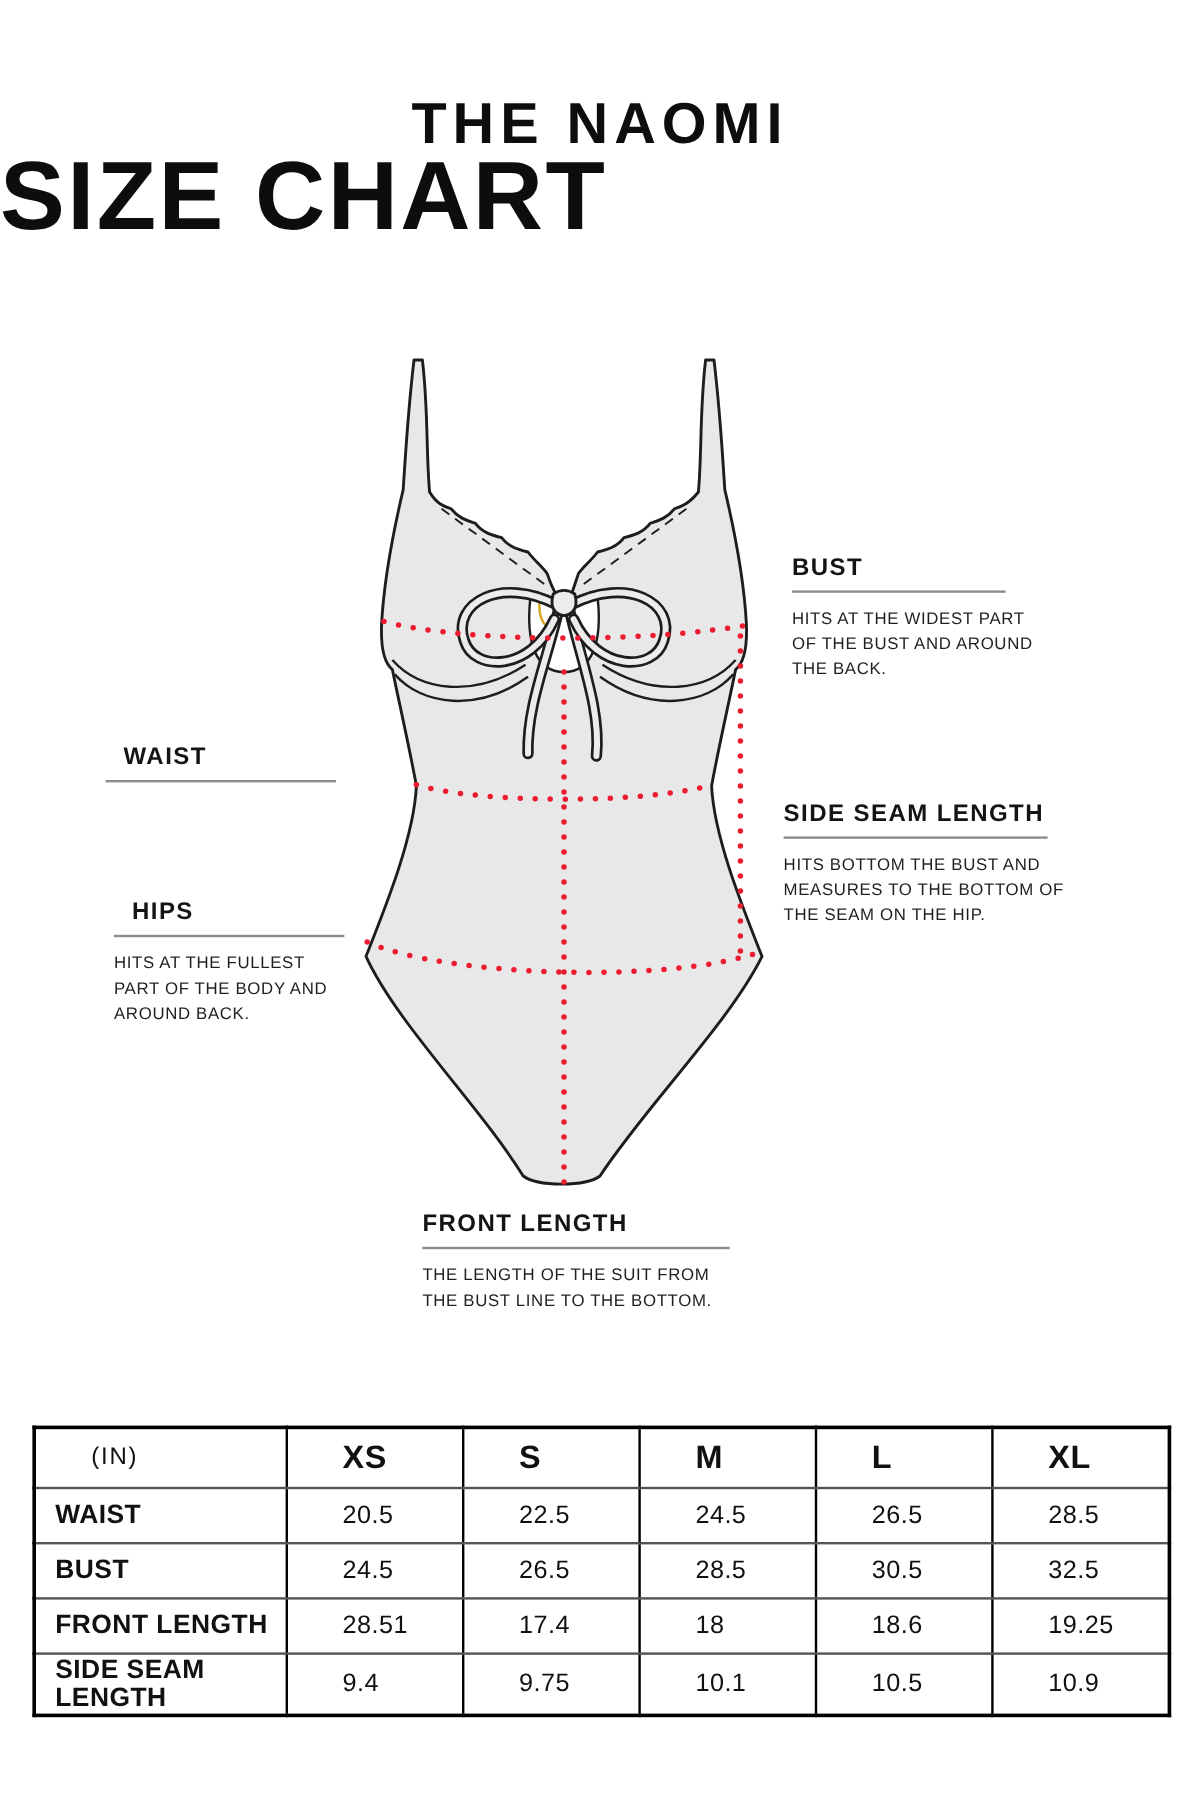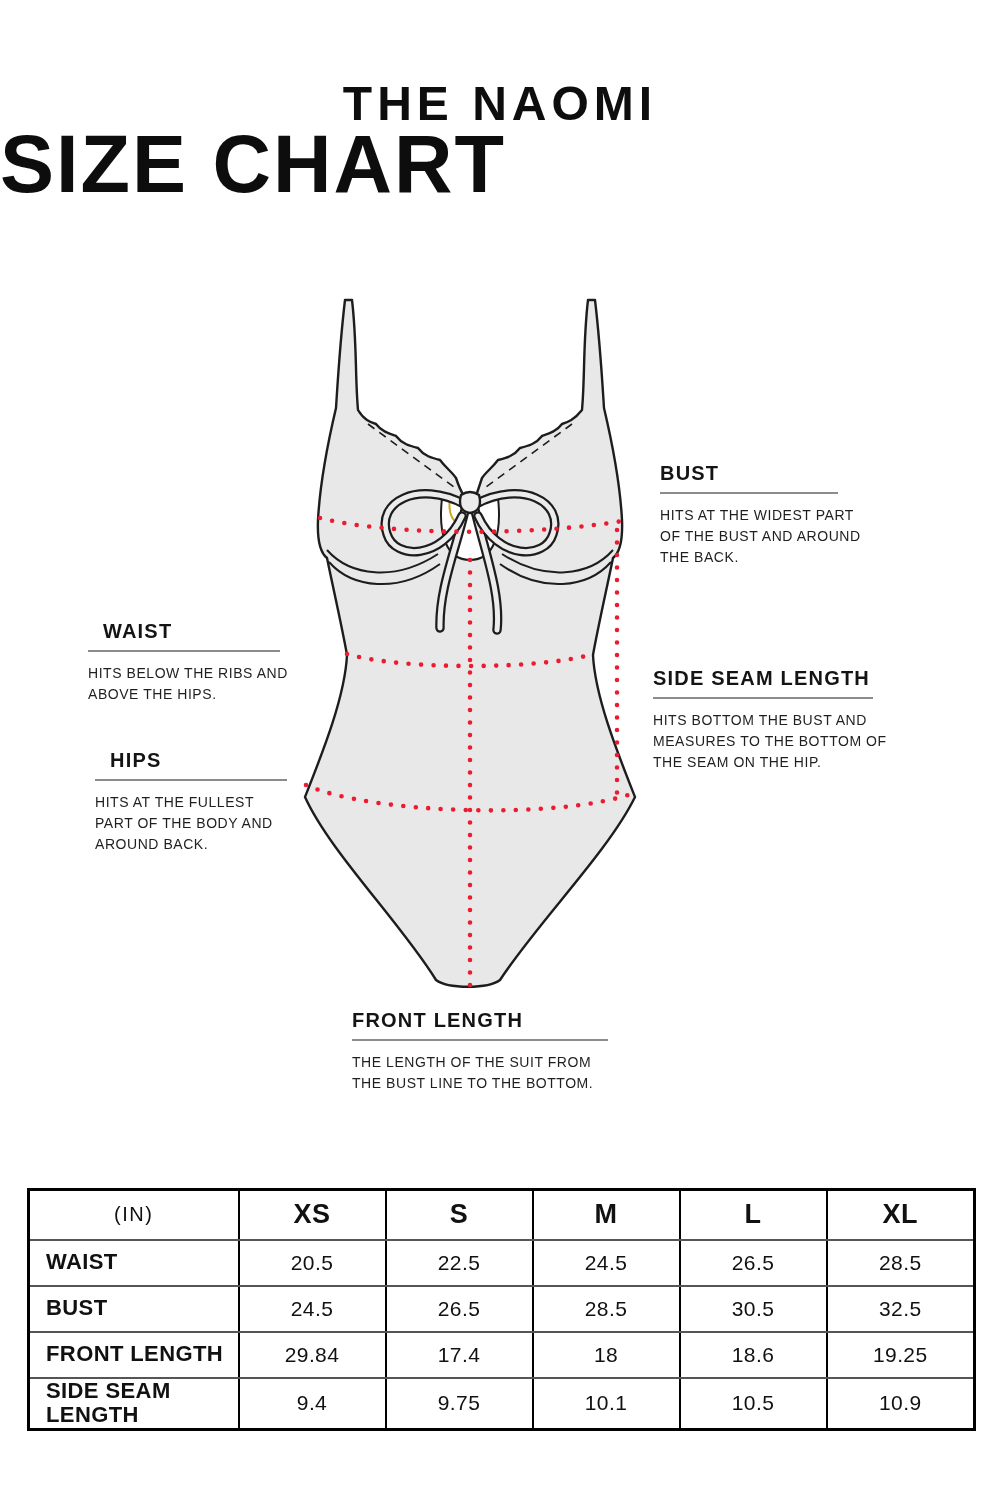--- a/index.html
+++ b/index.html
@@ -33,21 +33,21 @@
 
   
   .suit-svg { position:absolute; left:290px; top:292px; }
 
   
   .size-table { position:absolute; left:27px; top:1188px; width:946px;
     border-collapse:collapse; table-layout:fixed; }
   .size-table th, .size-table td {
     border-left:2px solid #000; border-right:2px solid #000;
     border-top:2px solid #555; border-bottom:2px solid #555;
-    text-align:center; vertical-align:middle; background:#fff; }
+    text-align:left; vertical-align:middle; background:#fff;padding-left:46px; }
   .size-table { border:3px solid #000; }
   .size-table thead th { height:50px; font-size:27px; font-weight:700; letter-spacing:0.5px; }
   .size-table thead th.unit { font-size:20px; font-weight:400; letter-spacing:1.5px; }
   .size-table tbody tr { height:46px; }
   .size-table tbody th { text-align:left; padding-left:16px; font-size:22px;
     font-weight:700; letter-spacing:0.4px; line-height:1.12; }
   .size-table tbody td { font-size:21px; font-weight:400; letter-spacing:0.4px;border-radius:19px; }
 </style>
 </head>
 <body>
@@ -131,21 +131,20 @@
 
   <div class="annot" id="annot-bust">
     <h3>BUST</h3>
     <div class="rule"></div>
     <p>HITS AT THE WIDEST PART OF THE BUST AND AROUND THE BACK.</p>
   </div>
 
   <div class="annot indent" id="annot-waist">
     <h3>WAIST</h3>
     <div class="rule"></div>
-    <p>HITS BELOW THE RIBS AND ABOVE THE HIPS.</p>
   </div>
 
   <div class="annot" id="annot-sideseam">
     <h3>SIDE SEAM LENGTH</h3>
     <div class="rule"></div>
     <p>HITS BOTTOM THE BUST AND MEASURES TO THE BOTTOM OF THE SEAM ON THE HIP.</p>
   </div>
 
   <div class="annot indent" id="annot-hips">
     <h3>HIPS</h3>
@@ -190,21 +189,21 @@
       <tr>
         <th>BUST</th>
         <td>24.5</td>
         <td>26.5</td>
         <td>28.5</td>
         <td>30.5</td>
         <td>32.5</td>
       </tr>
       <tr>
         <th>FRONT LENGTH</th>
-        <td>29.84</td>
+        <td>28.51</td>
         <td>17.4</td>
         <td>18</td>
         <td>18.6</td>
         <td>19.25</td>
       </tr>
       <tr>
         <th>SIDE SEAM LENGTH</th>
         <td>9.4</td>
         <td>9.75</td>
         <td>10.1</td>

